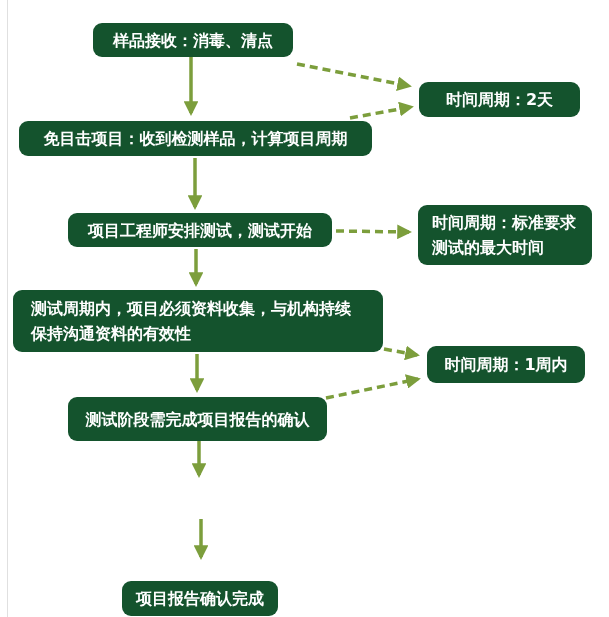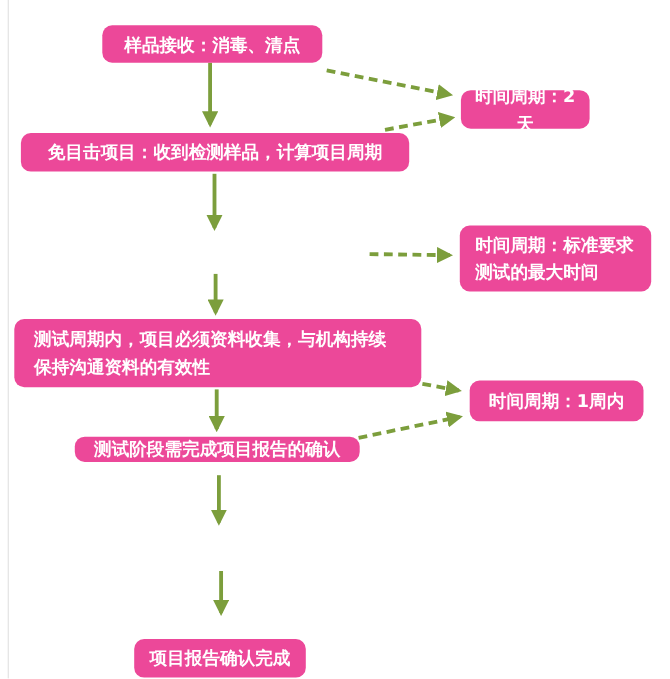--- a/index.html
+++ b/index.html
@@ -35,21 +35,21 @@
     stroke: #7C9E3C;
     stroke-width: 3.5;
     fill: none;
   }
   .flow-line.dashed {
     stroke-dasharray: 8 5;
   }
   .node {
     position: absolute;
     box-sizing: border-box;
-    background: #ec4899;
+    background: #14532d;
     border-radius: 9px;
     color: #ffffff;
     font-weight: bold;
     font-size: 16px;
     line-height: 25px;
     display: flex;
     align-items: center;
     justify-content: center;
     text-align: center;
     padding: 2px 8px;
@@ -62,25 +62,25 @@
   .node.side-multiline {
     justify-content: flex-start;
     text-align: left;
     padding: 4px 14px;
   }
   
   .n1 { left:  93px; top:  23px; width: 200px; height: 34px; }
   .n2 { left:  19px; top: 121px; width: 353px; height: 35px; text-align: center; }
   .n3 { left:  68px; top: 213px; width: 264px; height: 34px; }
   .n4 { left:  13px; top: 290px; width: 370px; height: 62px; }
-  .n5 { left:  68px; top: 397px; width: 259px; height: 23px; }
+  .n5 { left:  68px; top: 397px; width: 259px; height: 44px; }
   .n6 { left: 100px; top: 482px; width: 173px; height: 35px; }
   .n7 { left: 122px; top: 563px; width: 156px; height: 35px; margin-top: 18px; }
   
-  .s1 { left: 419px; top:  82px; width: 117px; height: 35px; }
+  .s1 { left: 419px; top:  82px; width: 161px; height: 35px; }
   .s2 { left: 418px; top: 205px; width: 174px; height: 60px; }
   .s3 { left: 427px; top: 346px; width: 158px; height: 37px; }
 </style>
 </head>
 <body>
 
 <div class="canvas">
 
   <div class="left-rule"></div>
 
@@ -104,20 +104,23 @@
     <line class="flow-line dashed" x1="384" y1="349" x2="417" y2="355" marker-end="url(#ah)"></line>
     <line class="flow-line dashed" x1="326" y1="398" x2="418" y2="379" marker-end="url(#ah)"></line>
   </svg>
 
   <div class="node n1">
     <span>样品接收：消毒、清点</span>
   </div>
   <div class="node n2">
     <span>免目击项目：收到检测样品，计算项目周期</span>
   </div>
+  <div class="node n3">
+    <span>项目工程师安排测试，测试开始</span>
+  </div>
   <div class="node n4 multiline">
     <span>测试周期内，项目必须资料收集，与机构持续保持沟通资料的有效性</span>
   </div>
   <div class="node n5">
     <span>测试阶段需完成项目报告的确认</span>
   </div>
   <div class="node n7">
     <span>项目报告确认完成</span>
   </div>
 

